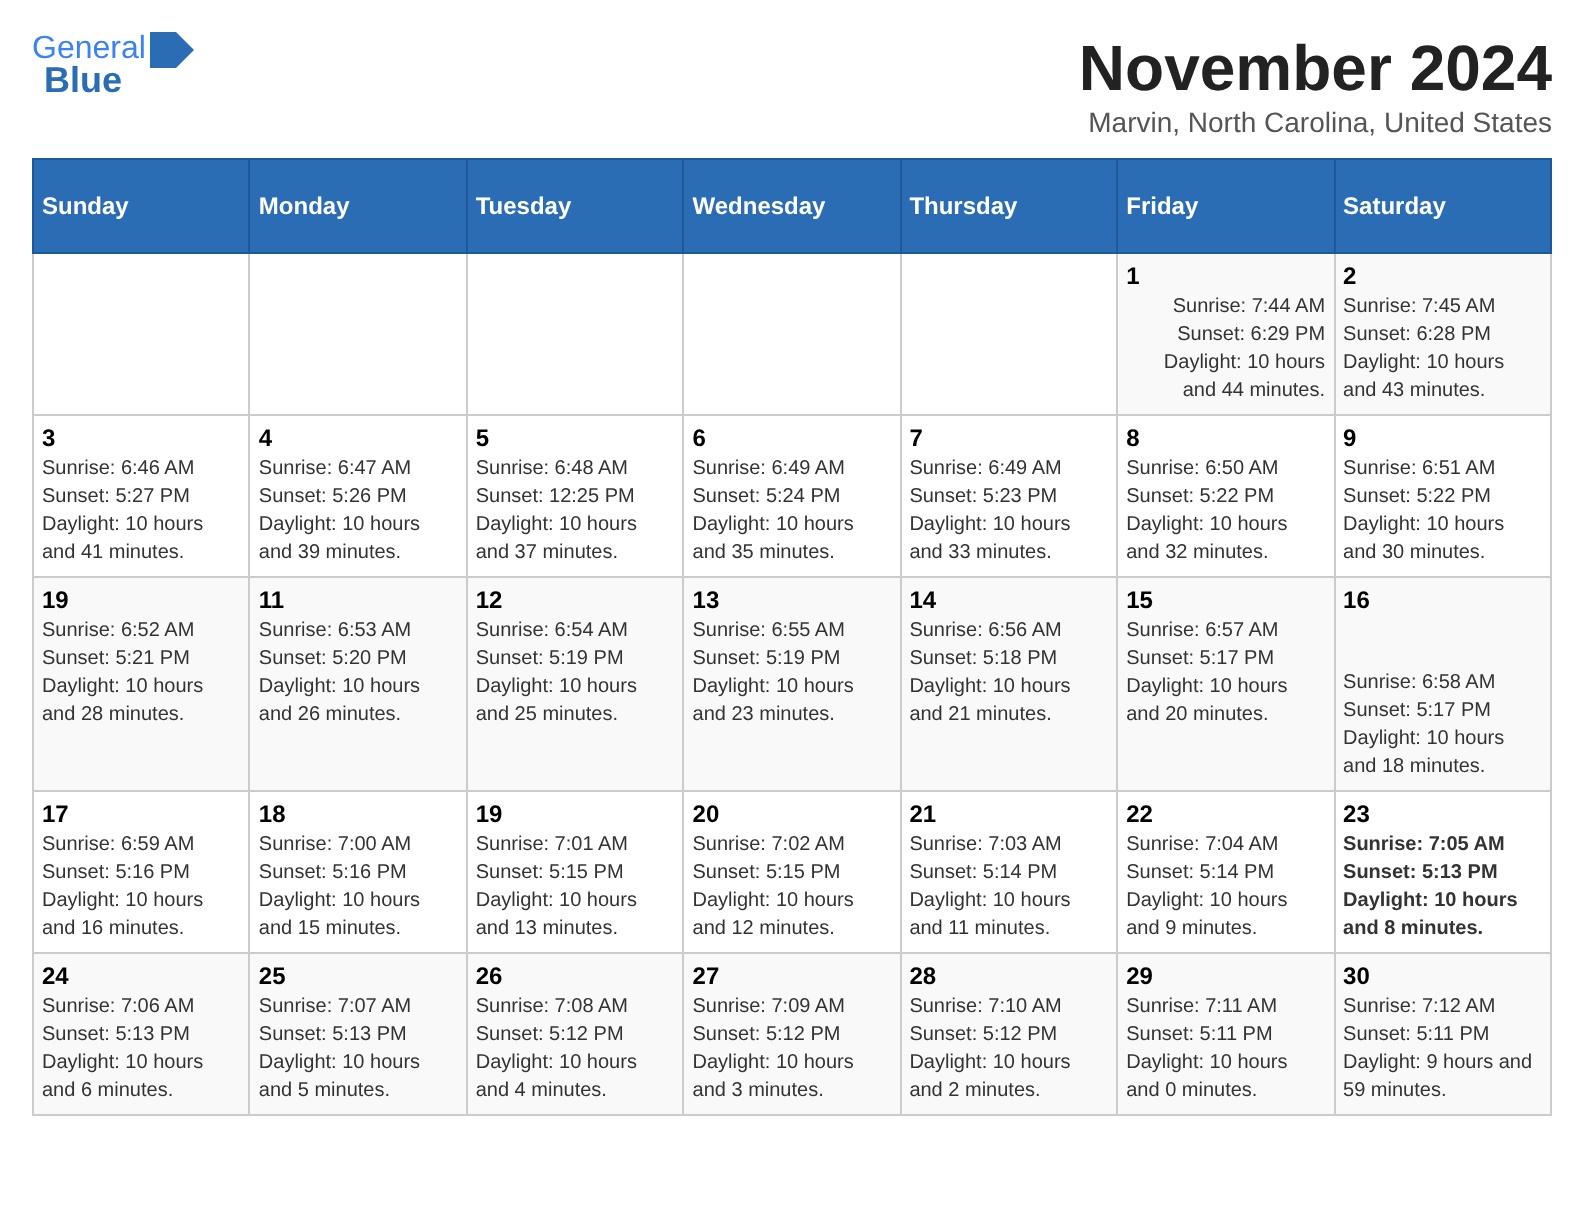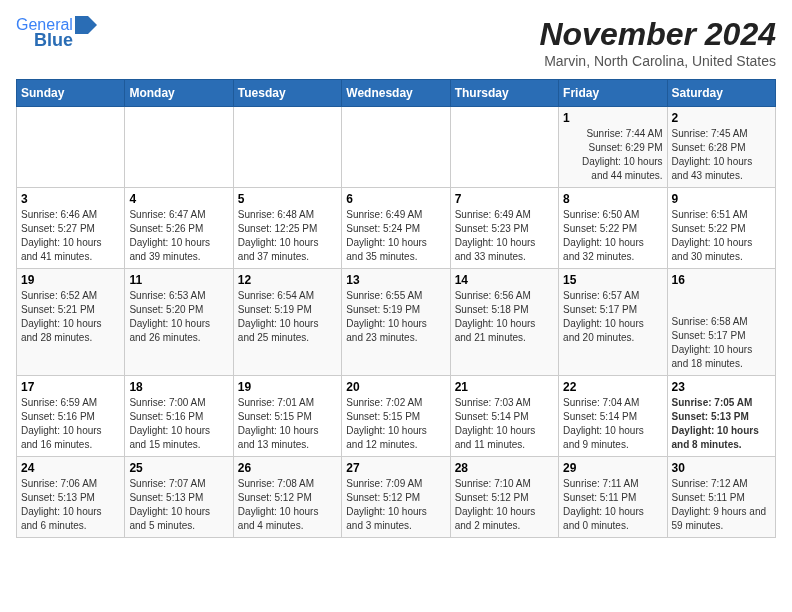--- a/index.html
+++ b/index.html
@@ -23,35 +23,34 @@
     }
     .logo-general { color: #3b82f6; }
     .logo-blue { color: #2a6db5; }
     .title-area {
       text-align: right;
     }
     .month-title {
       font-size: 32px;
       font-weight: bold;
       color: #222;
-      font-style: italic;
     }
     .location-title {
       font-size: 14px;
       color: #555;
     }
     .calendar-table {
       width: 100%;
       border-collapse: collapse;
       font-size: 11px;
     }
     .calendar-table thead th {
       background-color: #2a6db5;
       color: #fff;
-      padding: 6px 4px;
+      padding: 16px 4px;
       text-align: left;
       font-size: 12px;
       font-weight: bold;
       border: 1px solid #1e5a9a;
     }
     .calendar-table tbody td {
       border: 1px solid #ccc;
       vertical-align: top;
       padding: 4px;
       width: 108px;
@@ -79,21 +78,21 @@
 <body>
 
 <div class="header-section">
   <div class="logo-area">
     <div style="display:flex;align-items:center;">
       <span class="logo-general">General</span>
       <svg width="22" height="18" viewBox="0 0 22 18" style="margin:0 2px;">
         <polygon points="0,0 13,0 22,9 13,18 0,18" fill="#2a6db5"></polygon>
       </svg>
     </div>
-    <span class="logo-blue" style="color:#2a6db5;font-weight:bold;font-size:18px;margin-top:-4px;margin-left:18px;">Blue</span>
+    <span class="logo-blue" style="color:#2a6db5;font-weight:bold;font-size:18px;margin-top:-4px;margin-left:6px;">Blue</span>
   </div>
   <div class="title-area">
     <div class="month-title">November 2024</div>
     <div class="location-title">Marvin, North Carolina, United States</div>
   </div>
 </div>
 
 <table class="calendar-table">
   <thead>
     <tr>

